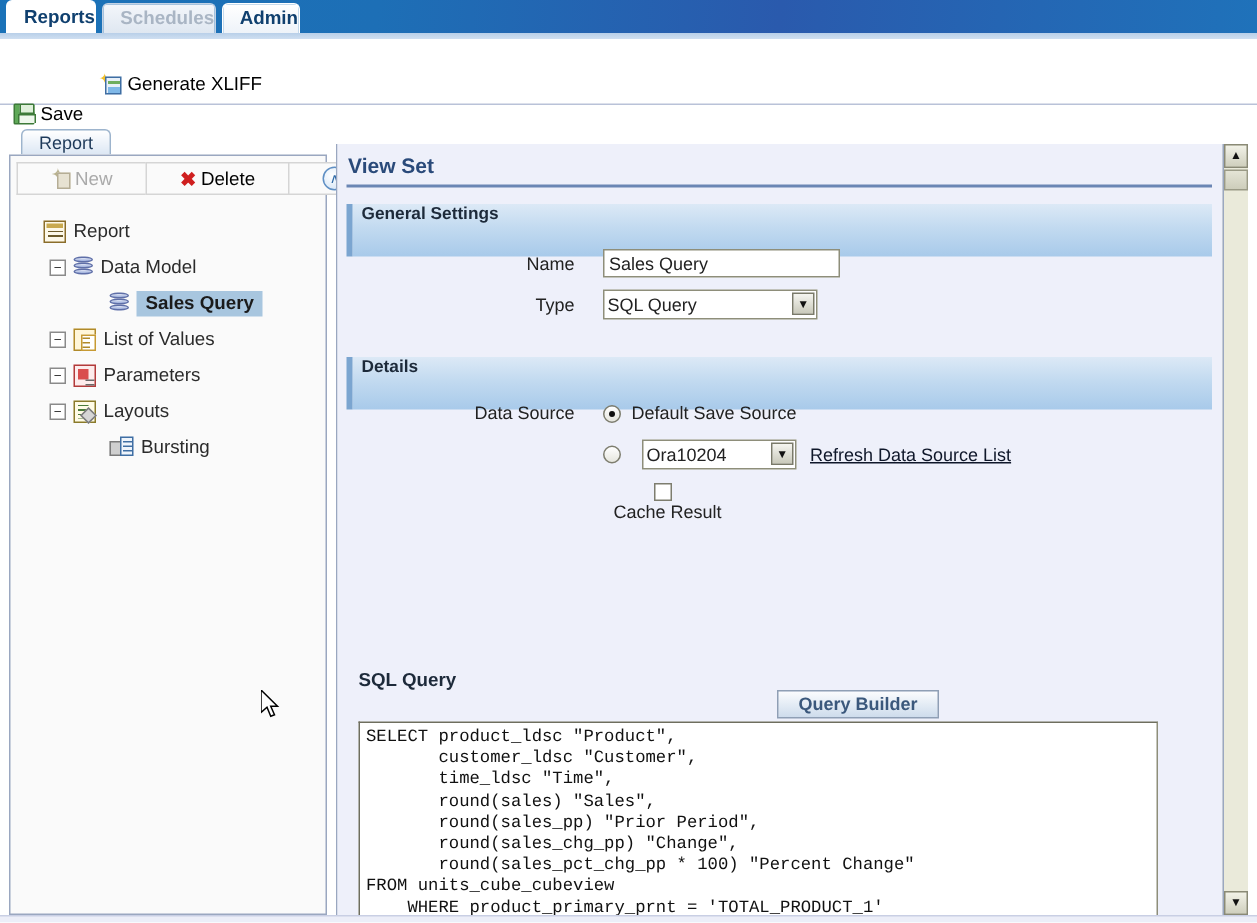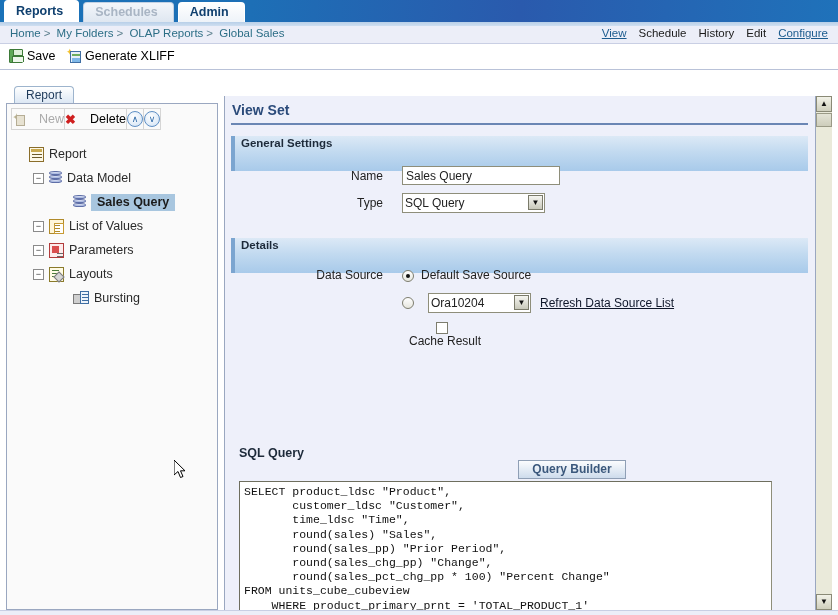--- a/index.html
+++ b/index.html
@@ -22,21 +22,21 @@
     position: absolute; left: 0; top: 0; width: 838px; height: 22px;
     background: linear-gradient(95deg, #1a72b8 0%, #1d6fb6 30%, #2a5aad 62%, #1f72ba 100%);
   }
   .tabstrip {
     position: absolute; left: 0; top: 0; height: 22px;
     display: flex; align-items: flex-end;
   }
   .tab {
     height: 20px;
     margin-left: 4px;
-    padding: 0 15px 0 11px;
+    padding: 0 0 0 11px;
     display: flex; align-items: center;
     font-size: 12.5px; font-weight: bold;
     border-radius: 4px 4px 0 0;
     border: 1px solid #9fb6d2;
     border-bottom: none;
     line-height: 1;
     white-space: nowrap;
   }
   .tab.active {
     background: #ffffff;
@@ -93,21 +93,21 @@
     position: absolute; left: 0; top: 45px; width: 838px; height: 25px;
     background: #ffffff;
     border-bottom: 1px solid #b9c2d8;
   }
   .tbtn {
     position: absolute; top: 4px;
     display: flex; align-items: center; gap: 4px;
     font-size: 12.5px; color: #000; cursor: pointer;
     white-space: nowrap;
   }
-  .tbtn.save { left: 9px; }
+  .tbtn.save { left: 9px; margin-top: 20px; }
   .tbtn.xliff { left: 66px; }
 
   
   .ico-floppy {
     width: 14px; height: 14px; position: relative;
     background: #5fa958; border: 1px solid #3d7a38; border-radius: 1px;
     display: inline-block;
   }
   .ico-floppy:before {
     content:''; position: absolute; left: 3px; top: 0px;
@@ -152,22 +152,22 @@
   .lpanel {
     position: absolute; left: 0; top: 17px; width: 212px; height: 507px;
     border: 1px solid #9aa7c0;
     background: #fafafa;
   }
   .ltoolbar {
     position: absolute; left: 4px; top: 4px; right: 4px; height: 22px;
     display: flex; align-items: center;
   }
   .tb-item {
-    display: flex; align-items: center; gap: 14px;
-    height: 22px; padding: 0 0;
+    display: flex; align-items: center; gap: 3px;
+    height: 22px; padding: 0 22px;
     border: 1px solid #d5d5d5;
     border-right: none;
     background: #fafafa;
     font-size: 12.5px;
     white-space: nowrap;
   }
   .tb-item:last-child { border-right: 1px solid #d5d5d5; }
   .tb-item.dis { color: #aaaaaa; }
   .tb-item.act { color: #000; cursor: pointer; }
 
@@ -383,31 +383,20 @@
       <div class="tab disabled">
           <span>Schedules</span>
         </div>
       <div class="tab normal">
           <span>Admin</span>
         </div>
     </div>
   </div>
   <div class="header-thin"></div>
 
-  <div class="crumbrow">
-    <div class="crumbs">
-      <a>Home</a><span class="crumb-sep">&gt;</span>
-      <a>My Folders</a><span class="crumb-sep">&gt;</span>
-      <a>OLAP Reports</a><span class="crumb-sep">&gt;</span>
-      <a>Global Sales</a>
-    </div>
-    <div class="actions">
-      <span class="lnk">View</span><span class="plain">Schedule</span><span class="plain">History</span><span class="plain">Edit</span><span class="lnk">Configure</span>
-    </div>
-  </div>
 
   <div class="savebar">
     <div class="tbtn save">
       <span class="ico-floppy"></span>
       <span>Save</span>
     </div>
     <div class="tbtn xliff">
       <span class="ico-xliff">
           <span class="spark">✦</span>
           <span class="doc"></span>

